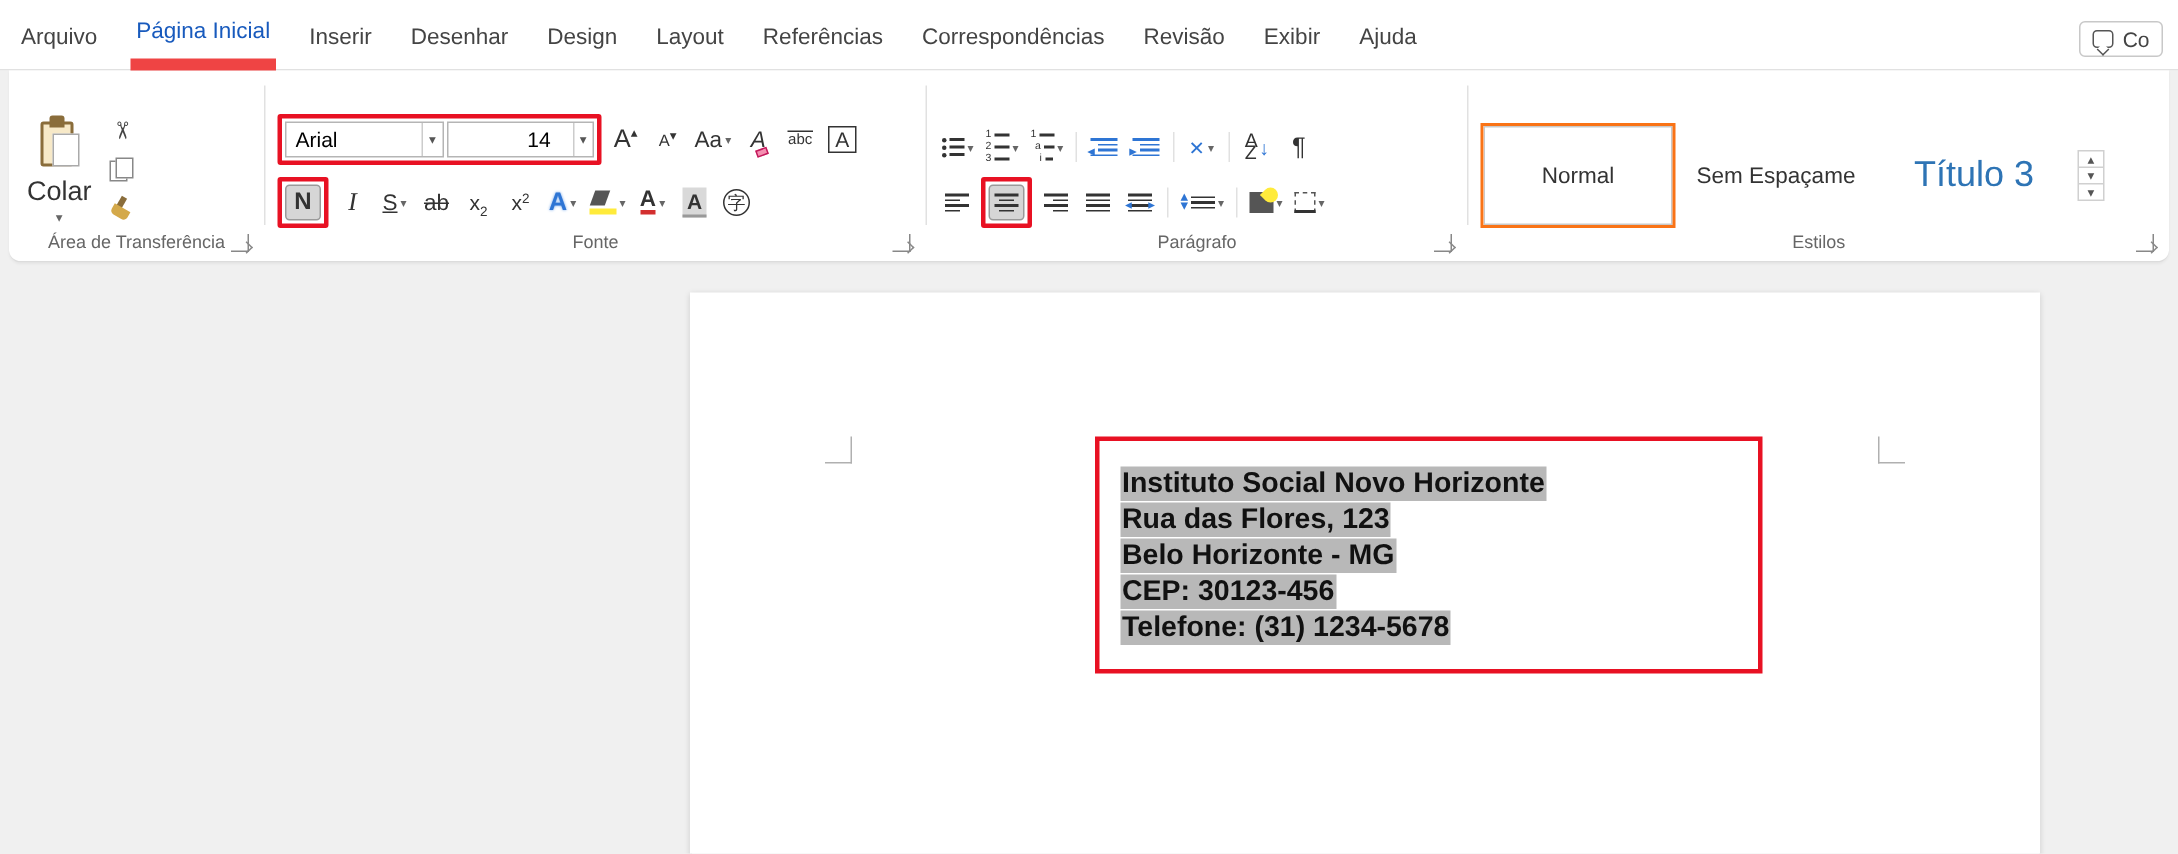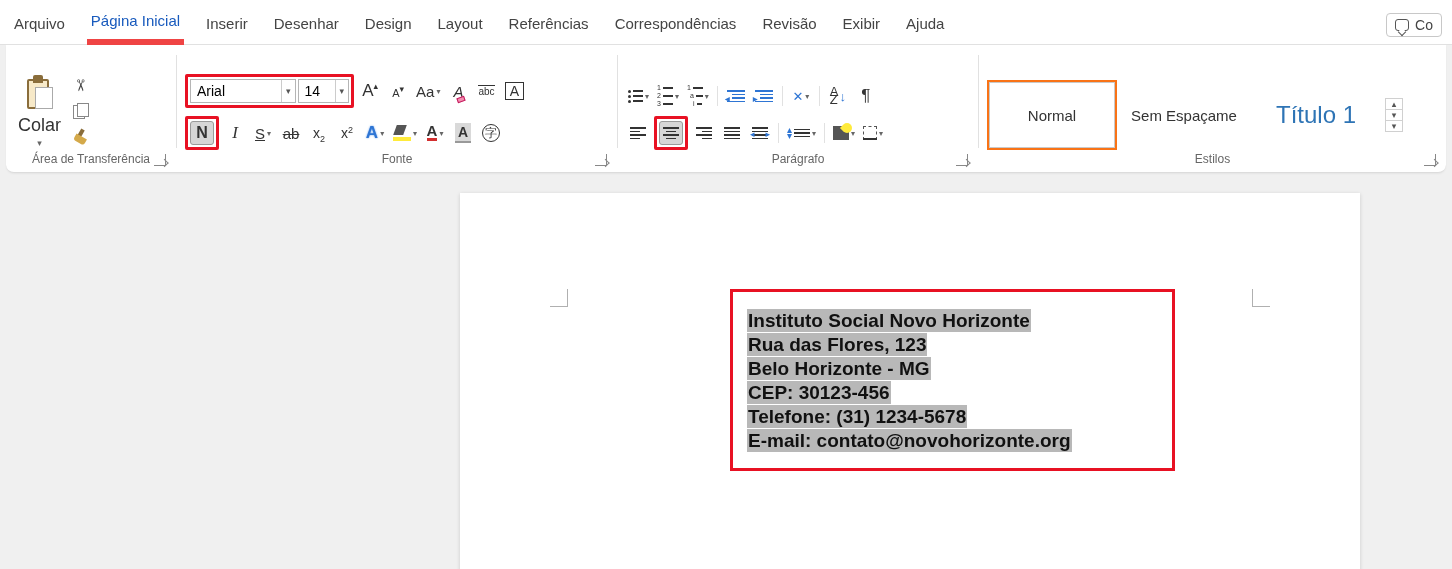--- a/index.html
+++ b/index.html
@@ -1,21 +1,21 @@
 <!DOCTYPE html>
 <html><head>
 <meta charset="utf-8">
 <style>
 * { margin: 0; padding: 0; box-sizing: border-box; font-family: "Segoe UI", Arial, sans-serif; }
 body { background: #f0f0f0; width: 1452px; height: 569px; overflow: hidden; }
 
 
 .menubar { background: #fff; display: flex; align-items: center; padding: 6px 10px 0 10px; gap: 18px; font-size: 15px; color: #444; border-bottom: 1px solid #e1e1e1; }
 .menubar .item { padding: 6px 4px 10px 4px; cursor: pointer; }
-.menubar .item.active { color: #185abd; border-bottom: 6px solid #ef4444; margin-bottom: -1px; }
+.menubar .item.active { color: #185abd; border-bottom: 8px solid #ef4444; margin-bottom: -1px; }
 .menubar .right { margin-left: auto; display: flex; align-items: center; gap: 6px; border: 1px solid #c8c8c8; border-radius: 4px; padding: 3px 8px; font-size: 14px; color: #444; }
 
 
 .ribbon { background: #fff; display: flex; align-items: stretch; height: 128px; border-bottom: 1px solid #dcdcdc; border-radius: 0 0 8px 8px; margin: 0 6px; box-shadow: 0 1px 2px rgba(0,0,0,0.05); }
 .group { display: flex; flex-direction: column; justify-content: flex-end; padding: 6px 8px 2px 8px; position: relative; }
 .group-sep { width: 1px; background: #e1e1e1; margin: 10px 0 24px 0; }
 .group-label { text-align: center; font-size: 12px; color: #666; padding: 2px 0 4px 0; position: relative; }
 .group-label .launcher { position: absolute; right: 2px; bottom: 4px; width: 12px; height: 12px; border: 1px solid #888; border-top: none; border-left: none; }
 .group-label .launcher::after { content: ""; position: absolute; right: -1px; bottom: -1px; width: 5px; height: 5px; border-right: 1px solid #888; border-bottom: 1px solid #888; transform: rotate(-45deg) translate(1px,1px); }
 
@@ -32,21 +32,21 @@
 .mini-icon { width: 20px; height: 20px; display: flex; align-items: center; justify-content: center; font-size: 15px; color: #444; cursor: pointer; }
 
 
 .font-body { display: flex; flex-direction: column; gap: 8px; }
 .font-row { display: flex; align-items: center; gap: 4px; }
 .red-box { border: 3px solid #e81123; padding: 2px; border-radius: 2px; }
 .combo { display: flex; align-items: center; border: 1px solid #b5b5b5; background: #fff; height: 24px; font-size: 14px; }
 .combo input { border: none; outline: none; padding: 0 6px; height: 100%; font-size: 14px; background: transparent; }
 .combo .caret { padding: 0 4px; font-size: 9px; color: #555; border-left: 1px solid #ccc; height: 100%; display: flex; align-items: center; }
 .font-name input { width: 90px; }
-.font-size input { width: 36px; }
+.font-size input { width: 36px; margin-left: 47px; }
 .ribbon-btn { min-width: 24px; height: 24px; display: flex; align-items: center; justify-content: center; font-size: 15px; color: #333; cursor: pointer; position: relative; padding: 0 2px; }
 .ribbon-btn .caret { font-size: 8px; color: #666; margin-left: 2px; }
 .ribbon-btn.pressed { background: #d6d6d6; border: 1px solid #9a9a9a; border-radius: 3px; }
 .bold-glyph { font-weight: 900; font-family: Arial; font-size: 16px; }
 .italic-glyph { font-style: italic; font-family: "Times New Roman"; font-size: 17px; }
 .underline-glyph { text-decoration: underline; }
 .strike-glyph { text-decoration: line-through; }
 .sub-glyph, .sup-glyph { font-size: 14px; position: relative; }
 .sub-glyph::after { content: "2"; font-size: 9px; position: relative; top: 4px; }
 .sup-glyph::after { content: "2"; font-size: 9px; position: relative; top: -5px; }
@@ -423,21 +423,21 @@
     </div>
   </div>
 
   <div class="group-sep"></div>
 
   <div class="group" style="flex:1">
     <div class="styles-body">
       <div class="styles-scroll-wrap">
         <div class="style-card active">Normal</div>
         <div class="style-card noborder">Sem Espaçame</div>
-        <div class="style-card title1 noborder">Título 1</div>
+        <div class="style-card title1 noborder">Título 3</div>
       </div>
       <div class="styles-scroller">
         <div>▴</div>
         <div>▾</div>
         <div>▾</div>
       </div>
     </div>
     <div class="group-label">
       <span>Estilos</span>
       <span class="launcher"></span>
@@ -448,16 +448,15 @@
 <div class="doc-area">
   <div class="page">
     <div class="corner tl"></div>
     <div class="corner tr"></div>
     <div class="red-frame">
       <div class="doc-line"><span>Instituto Social Novo Horizonte</span></div>
       <div class="doc-line"><span>Rua das Flores, 123</span></div>
       <div class="doc-line"><span>Belo Horizonte - MG</span></div>
       <div class="doc-line"><span>CEP: 30123-456</span></div>
       <div class="doc-line"><span>Telefone: (31) 1234-5678</span></div>
-      <div class="doc-line"><span>E-mail: contato@novohorizonte.org</span></div>
     </div>
   </div>
 </div>
 
 </body></html>

